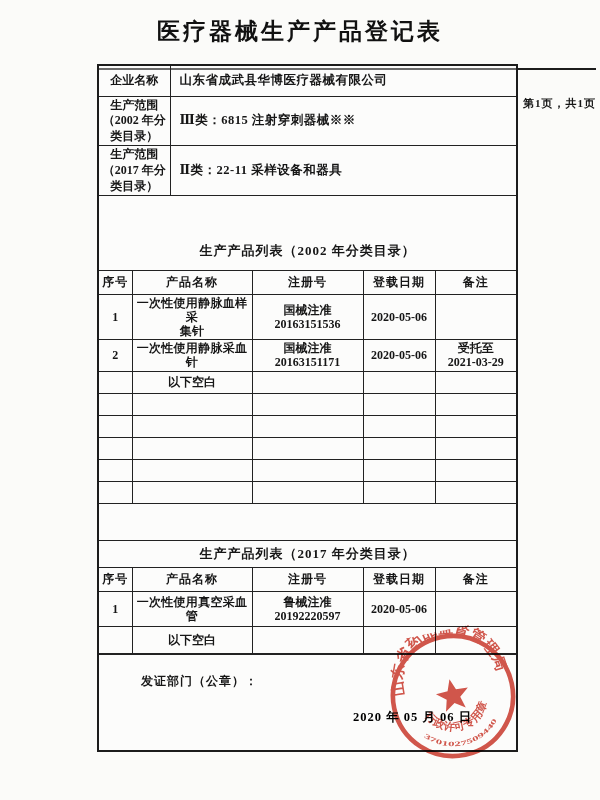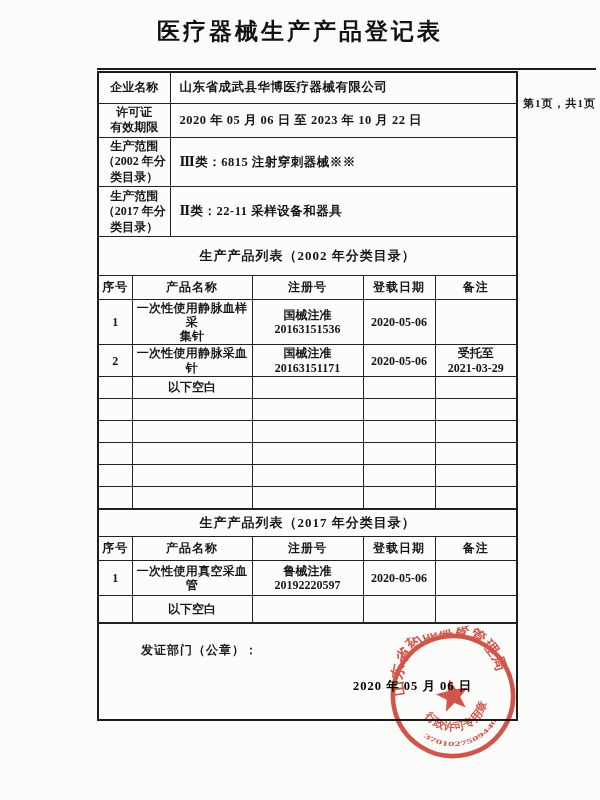--- a/index.html
+++ b/index.html
@@ -19,37 +19,37 @@
   }
   .page-num{
     position:absolute; top:52px; right:4px;
     font-size:11px; font-weight:bold; letter-spacing:1px;margin-top:44px;
   }
   .top-rule{
     position:absolute; left:97px; right:4px; top:68px;
     border-top:2px solid #1c1c1c;
   }
   .main{
-    position:absolute; left:97px; top:71px; width:421px;
+    position:absolute; left:97px; top:64px; width:421px;
     border:2px solid #1c1c1c; background:rgba(255,255,255,.35);
   }
   table{ border-collapse:collapse; width:100%; table-layout:fixed; }
   td,th{
     border:1.6px solid #222; font-size:12px; font-weight:bold;
     vertical-align:middle; padding:1px 3px; overflow:hidden;
   }
   table tr > *:first-child{ border-left:none; }
   table tr > *:last-child{ border-right:none; }
   table tr:first-child > *{ border-top:none; }
   .info td.lbl{ text-align:center; white-space:pre-line; line-height:1.3; }
   .info td.val{ text-align:left; padding-left:9px; letter-spacing:.5px; font-size:12.5px; }
   .band{
     border-bottom:1.6px solid #222; text-align:center;
     font-size:13px; font-weight:bold; letter-spacing:1px;
-    display:flex; align-items:center; justify-content:center;
+    display:flex; align-items:center; justify-content:center;margin-top:36px;
   }
   .band1{ height:39px; }
   .band2{ height:28px; border-top:1.6px solid #222; }
   .prod th{ text-align:center; letter-spacing:1px;margin-top:39px; }
   .prod td{ text-align:center; white-space:pre-line; line-height:1.18; }
   .prod td.name{ letter-spacing:.3px; }
   .footer-block{ position:relative; height:96px; border-top:1.6px solid #222; }
   .issuer{
     position:absolute; left:42px; top:18px;
     font-size:12px; font-weight:bold; letter-spacing:1px;text-align:center;
@@ -78,25 +78,20 @@
 
     <table class="info">
       <colgroup>
           <col style="width:71px">
           <col>
         </colgroup>
       <tbody>
           <tr style="height:30px">
         <td class="lbl">企业名称</td>
         <td class="val">山东省成武县华博医疗器械有限公司</td>
-      </tr>
-      <tr style="height:34px">
-        <td class="lbl">许可证
-有效期限</td>
-        <td class="val">2020 年 05 月 06 日  至 2023 年 10 月 22 日</td>
       </tr>
       <tr style="height:39px">
         <td class="lbl">生产范围
 （2002 年分
 类目录）</td>
         <td class="val">Ⅲ类：6815 注射穿刺器械※※</td>
       </tr>
       <tr style="height:50px">
         <td class="lbl">生产范围
 （2017 年分

